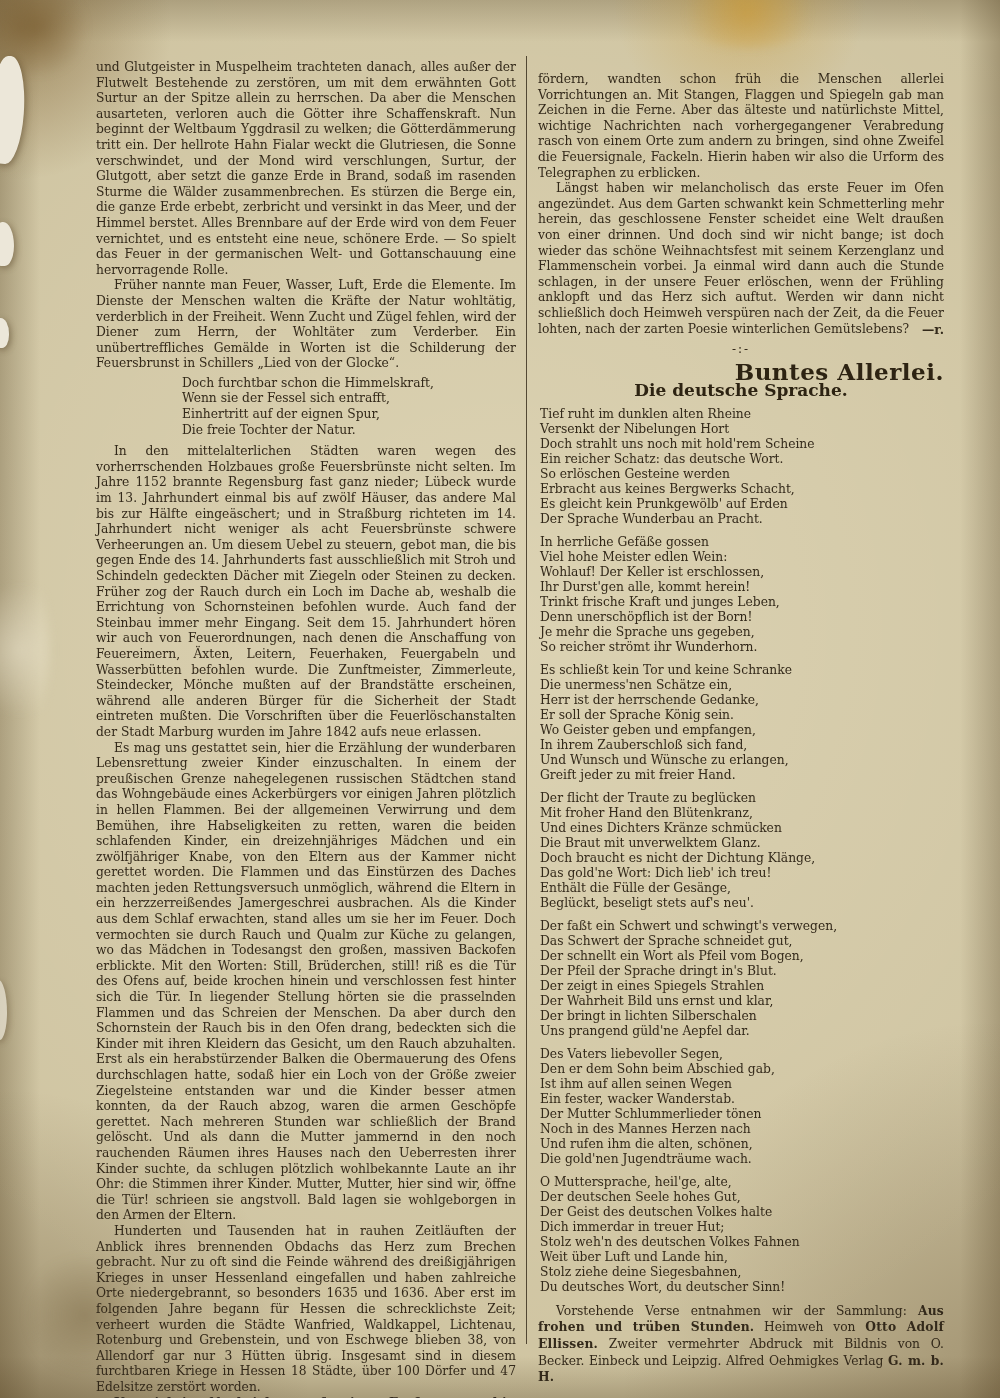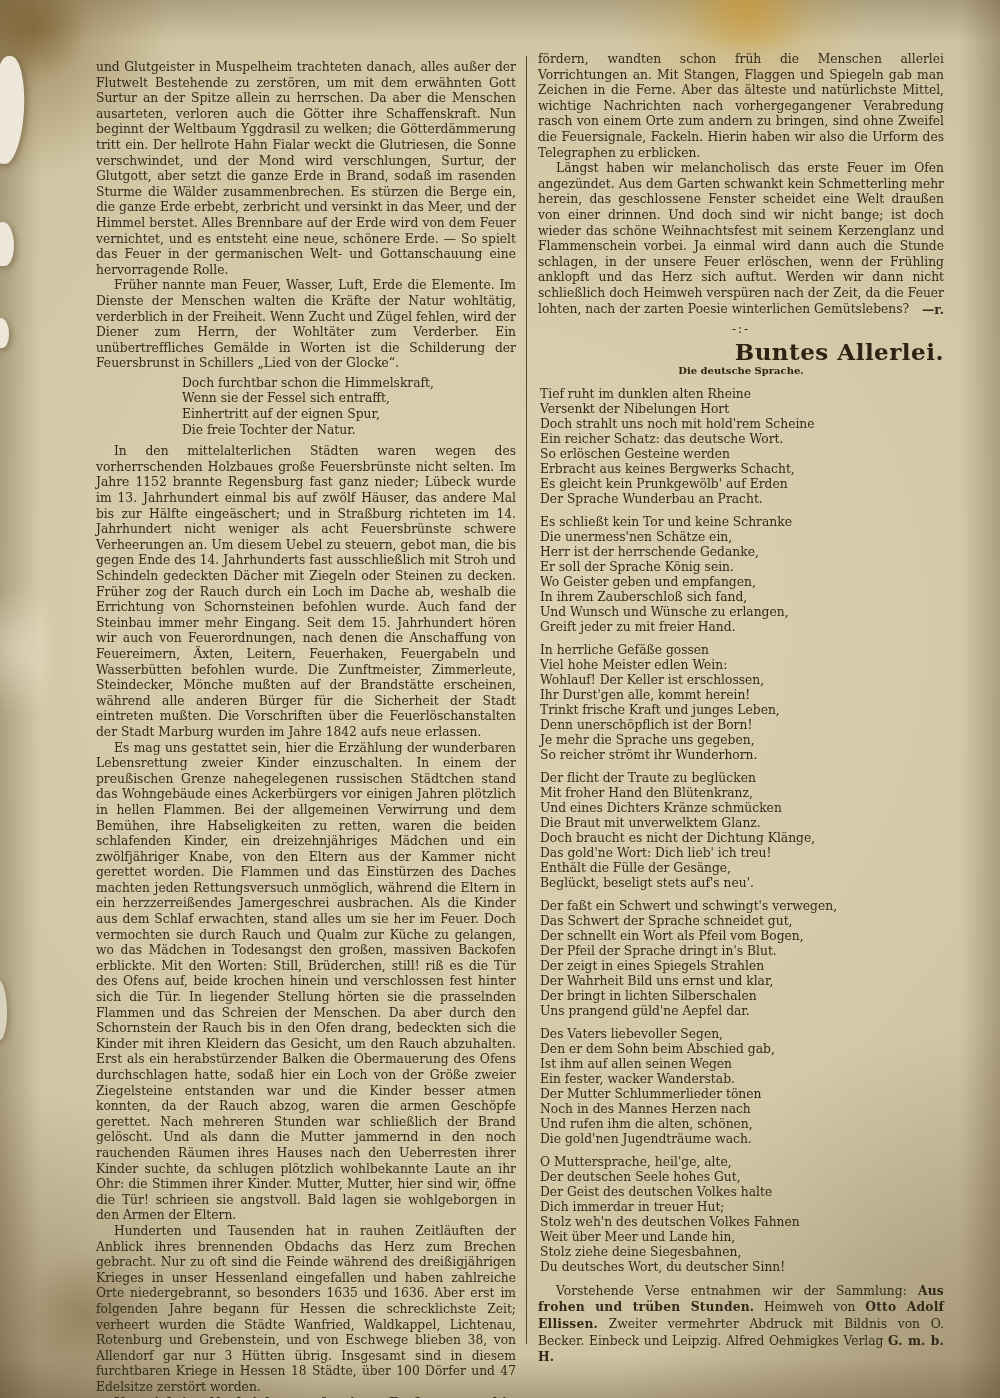--- a/index.html
+++ b/index.html
@@ -30,31 +30,31 @@
     pointer-events:none;}
   .tear.t1{left:-8px;top:56px;width:32px;height:108px;border-radius:45% 60% 55% 40%;transform:rotate(4deg);}
   .tear.t2{left:-6px;top:222px;width:20px;height:44px;border-radius:50% 65% 55% 45%;}
   .tear.t3{left:-7px;top:318px;width:16px;height:30px;border-radius:55% 60% 50% 50%;}
   .tear.t4{left:-9px;top:980px;width:16px;height:60px;border-radius:50% 70% 60% 45%;opacity:.7;}
 
   .rule{position:absolute;left:526px;top:56px;width:1px;height:1288px;background:rgba(45,35,18,0.78);}
 
   .col{position:absolute;font-size:12.3px;line-height:15.6px;text-align:justify;}
   .col-left{left:96px;top:60px;width:420px;}
-  .col-right{left:538px;top:52px;width:406px;}
+  .col-right{left:538px;top:72px;width:406px;}
   .para{margin:0;text-indent:18px;}
   .noindent{text-indent:0;}
   .quote{white-space:pre-line;margin:4px 0 6px 86px;text-align:left;}
   .catchline{font-weight:bold;letter-spacing:0.2px;}
   .rel{position:relative;}
   .sig{position:absolute;right:0;bottom:0;font-weight:bold;}
   .divider{text-align:center;margin:5px 0 2px 0;font-size:12px;letter-spacing:2px;}
   .section-title{margin:6px 0 2px 0;text-align:right;font-size:23px;font-weight:bold;
     letter-spacing:0.5px;color:#2d2312;}
-  .poem-title{margin:4px 0 8px 0;text-align:center;font-size:10px;font-weight:bold;color:#2d2312;}
+  .poem-title{margin:4px 0 8px 0;text-align:center;font-size:17px;font-weight:bold;color:#2d2312;}
   .stanza{white-space:pre-line;text-align:left;line-height:15px;margin:0 0 8px 2px;}
   .source-note{margin-top:4px;}
   .source-note b{letter-spacing:0.2px;}
 </style>
 </head>
 <body>
 
 <div class="scan">
 
   <div class="stain tl"></div>
@@ -92,36 +92,36 @@
     <h3 class="poem-title">Die deutsche Sprache.</h3>
 
     <div class="stanza">Tief ruht im dunklen alten Rheine
 Versenkt der Nibelungen Hort
 Doch strahlt uns noch mit hold'rem Scheine
 Ein reicher Schatz: das deutsche Wort.
 So erlöschen Gesteine werden
 Erbracht aus keines Bergwerks Schacht,
 Es gleicht kein Prunkgewölb' auf Erden
 Der Sprache Wunderbau an Pracht.</div>
+    <div class="stanza">In herrliche Gefäße gossen
+Viel hohe Meister edlen Wein:
+Wohlauf! Der Keller ist erschlossen,
+Ihr Durst'gen alle, kommt herein!
+Trinkt frische Kraft und junges Leben,
+Denn unerschöpflich ist der Born!
+Je mehr die Sprache uns gegeben,
+So reicher strömt ihr Wunderhorn.</div>
     <div class="stanza">Es schließt kein Tor und keine Schranke
 Die unermess'nen Schätze ein,
 Herr ist der herrschende Gedanke,
 Er soll der Sprache König sein.
 Wo Geister geben und empfangen,
 In ihrem Zauberschloß sich fand,
 Und Wunsch und Wünsche zu erlangen,
 Greift jeder zu mit freier Hand.</div>
-    <div class="stanza">In herrliche Gefäße gossen
-Viel hohe Meister edlen Wein:
-Wohlauf! Der Keller ist erschlossen,
-Ihr Durst'gen alle, kommt herein!
-Trinkt frische Kraft und junges Leben,
-Denn unerschöpflich ist der Born!
-Je mehr die Sprache uns gegeben,
-So reicher strömt ihr Wunderhorn.</div>
     <div class="stanza">Der flicht der Traute zu beglücken
 Mit froher Hand den Blütenkranz,
 Und eines Dichters Kränze schmücken
 Die Braut mit unverwelktem Glanz.
 Doch braucht es nicht der Dichtung Klänge,
 Das gold'ne Wort: Dich lieb' ich treu!
 Enthält die Fülle der Gesänge,
 Beglückt, beseligt stets auf's neu'.</div>
     <div class="stanza">Der faßt ein Schwert und schwingt's verwegen,
 Das Schwert der Sprache schneidet gut,
@@ -137,20 +137,20 @@
 Ein fester, wacker Wanderstab.
 Der Mutter Schlummerlieder tönen
 Noch in des Mannes Herzen nach
 Und rufen ihm die alten, schönen,
 Die gold'nen Jugendträume wach.</div>
     <div class="stanza">O Muttersprache, heil'ge, alte,
 Der deutschen Seele hohes Gut,
 Der Geist des deutschen Volkes halte
 Dich immerdar in treuer Hut;
 Stolz weh'n des deutschen Volkes Fahnen
-Weit über Meer und Lande hin,
+Weit über Luft und Lande hin,
 Stolz ziehe deine Siegesbahnen,
 Du deutsches Wort, du deutscher Sinn!</div>
 
     <p class="para source-note"><span>Vorstehende Verse entnahmen wir der Sammlung: </span><b>Aus frohen und trüben Stunden.</b><span> Heimweh von </span><b>Otto Adolf Ellissen.</b><span> Zweiter vermehrter Abdruck mit Bildnis von O. Becker. Einbeck und Leipzig. Alfred Oehmigkes Verlag </span><b>G. m. b. H.</b></p>
   </div>
 
 </div>
 
 </body></html>

